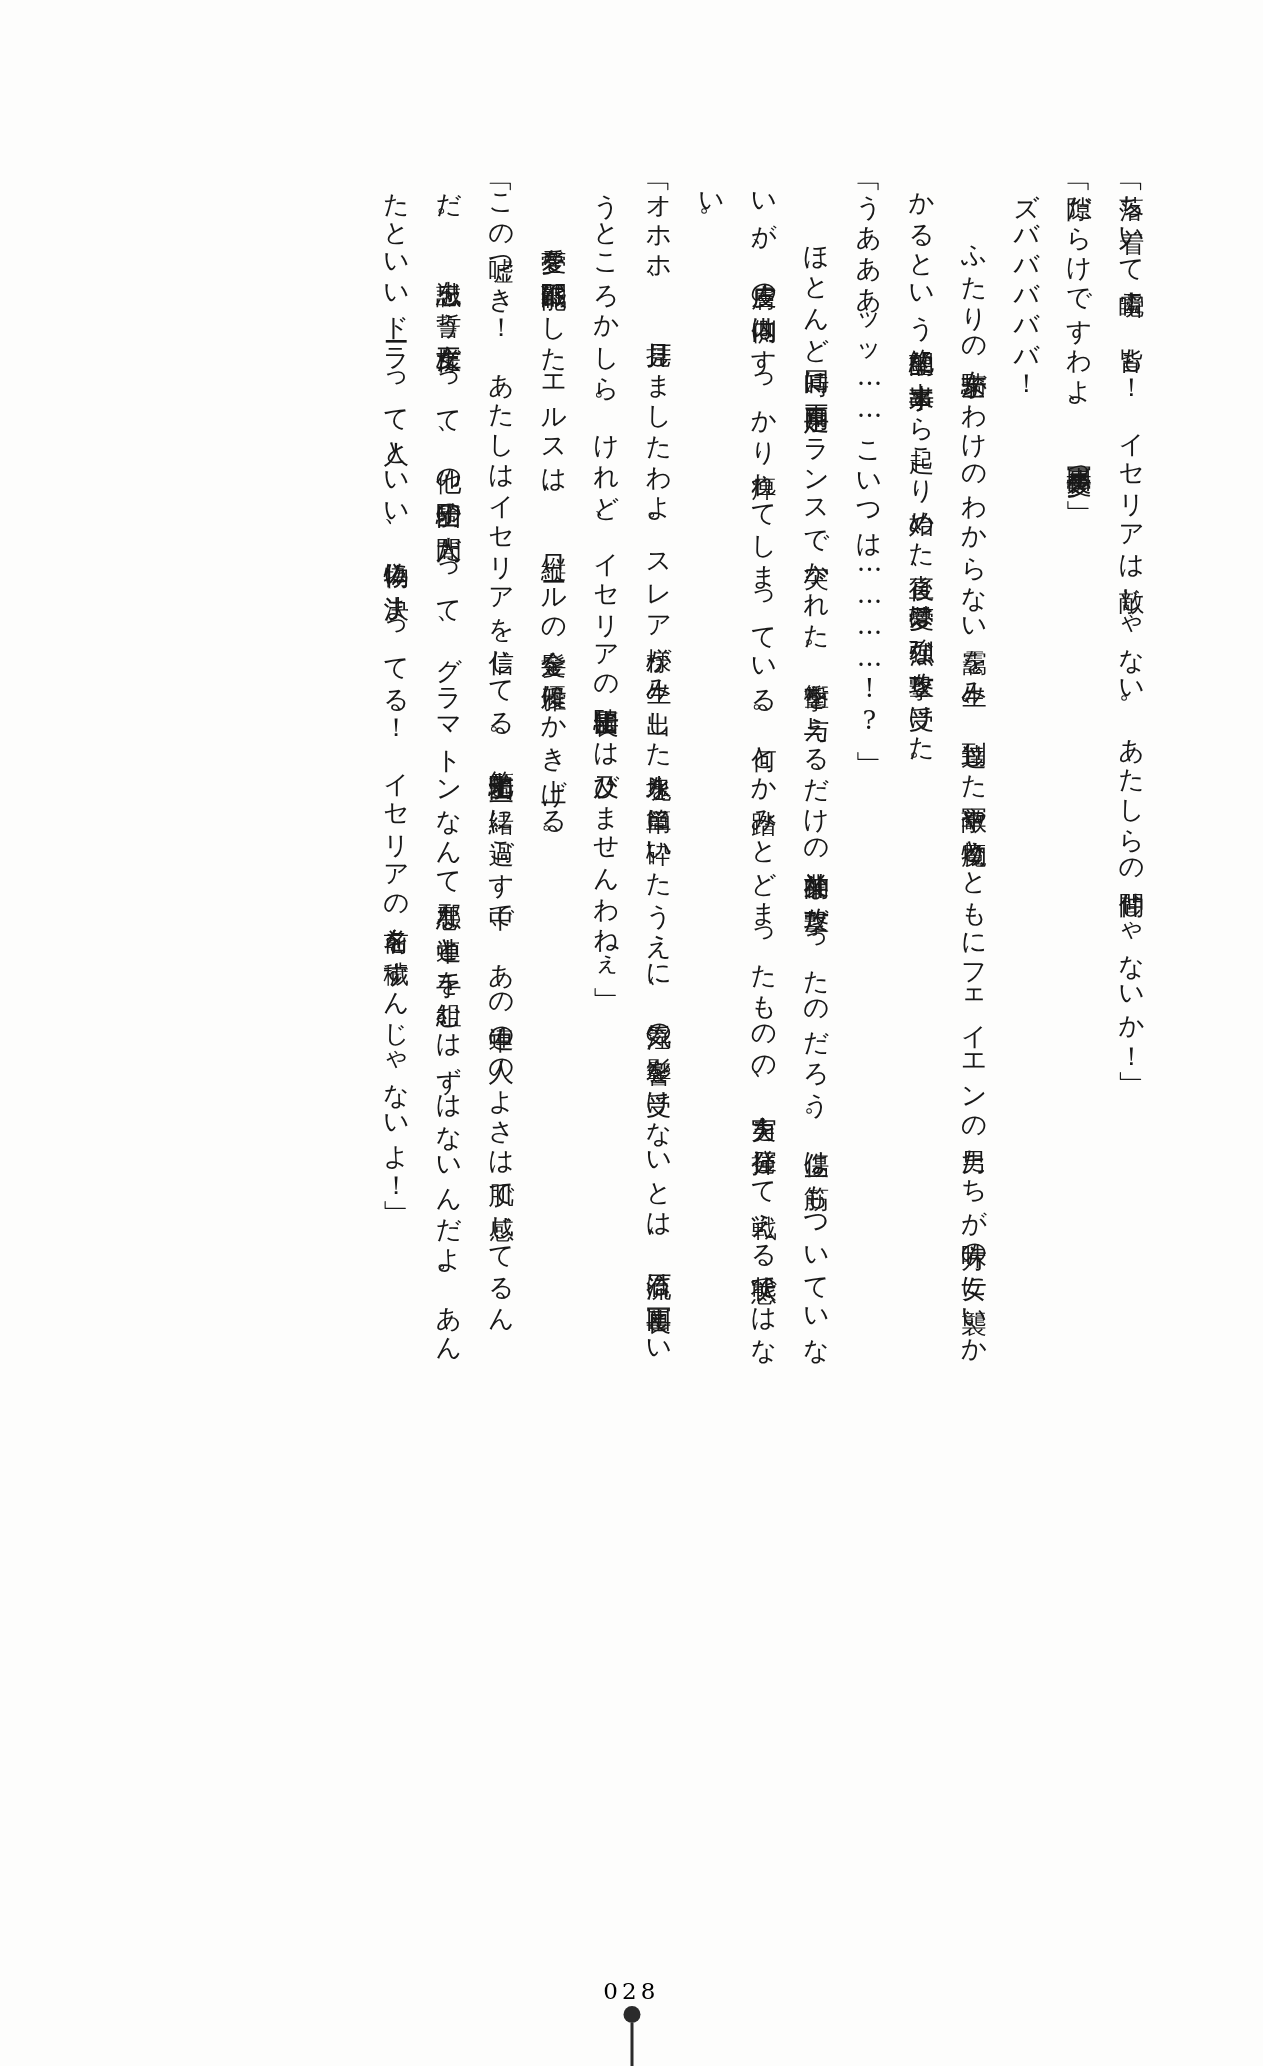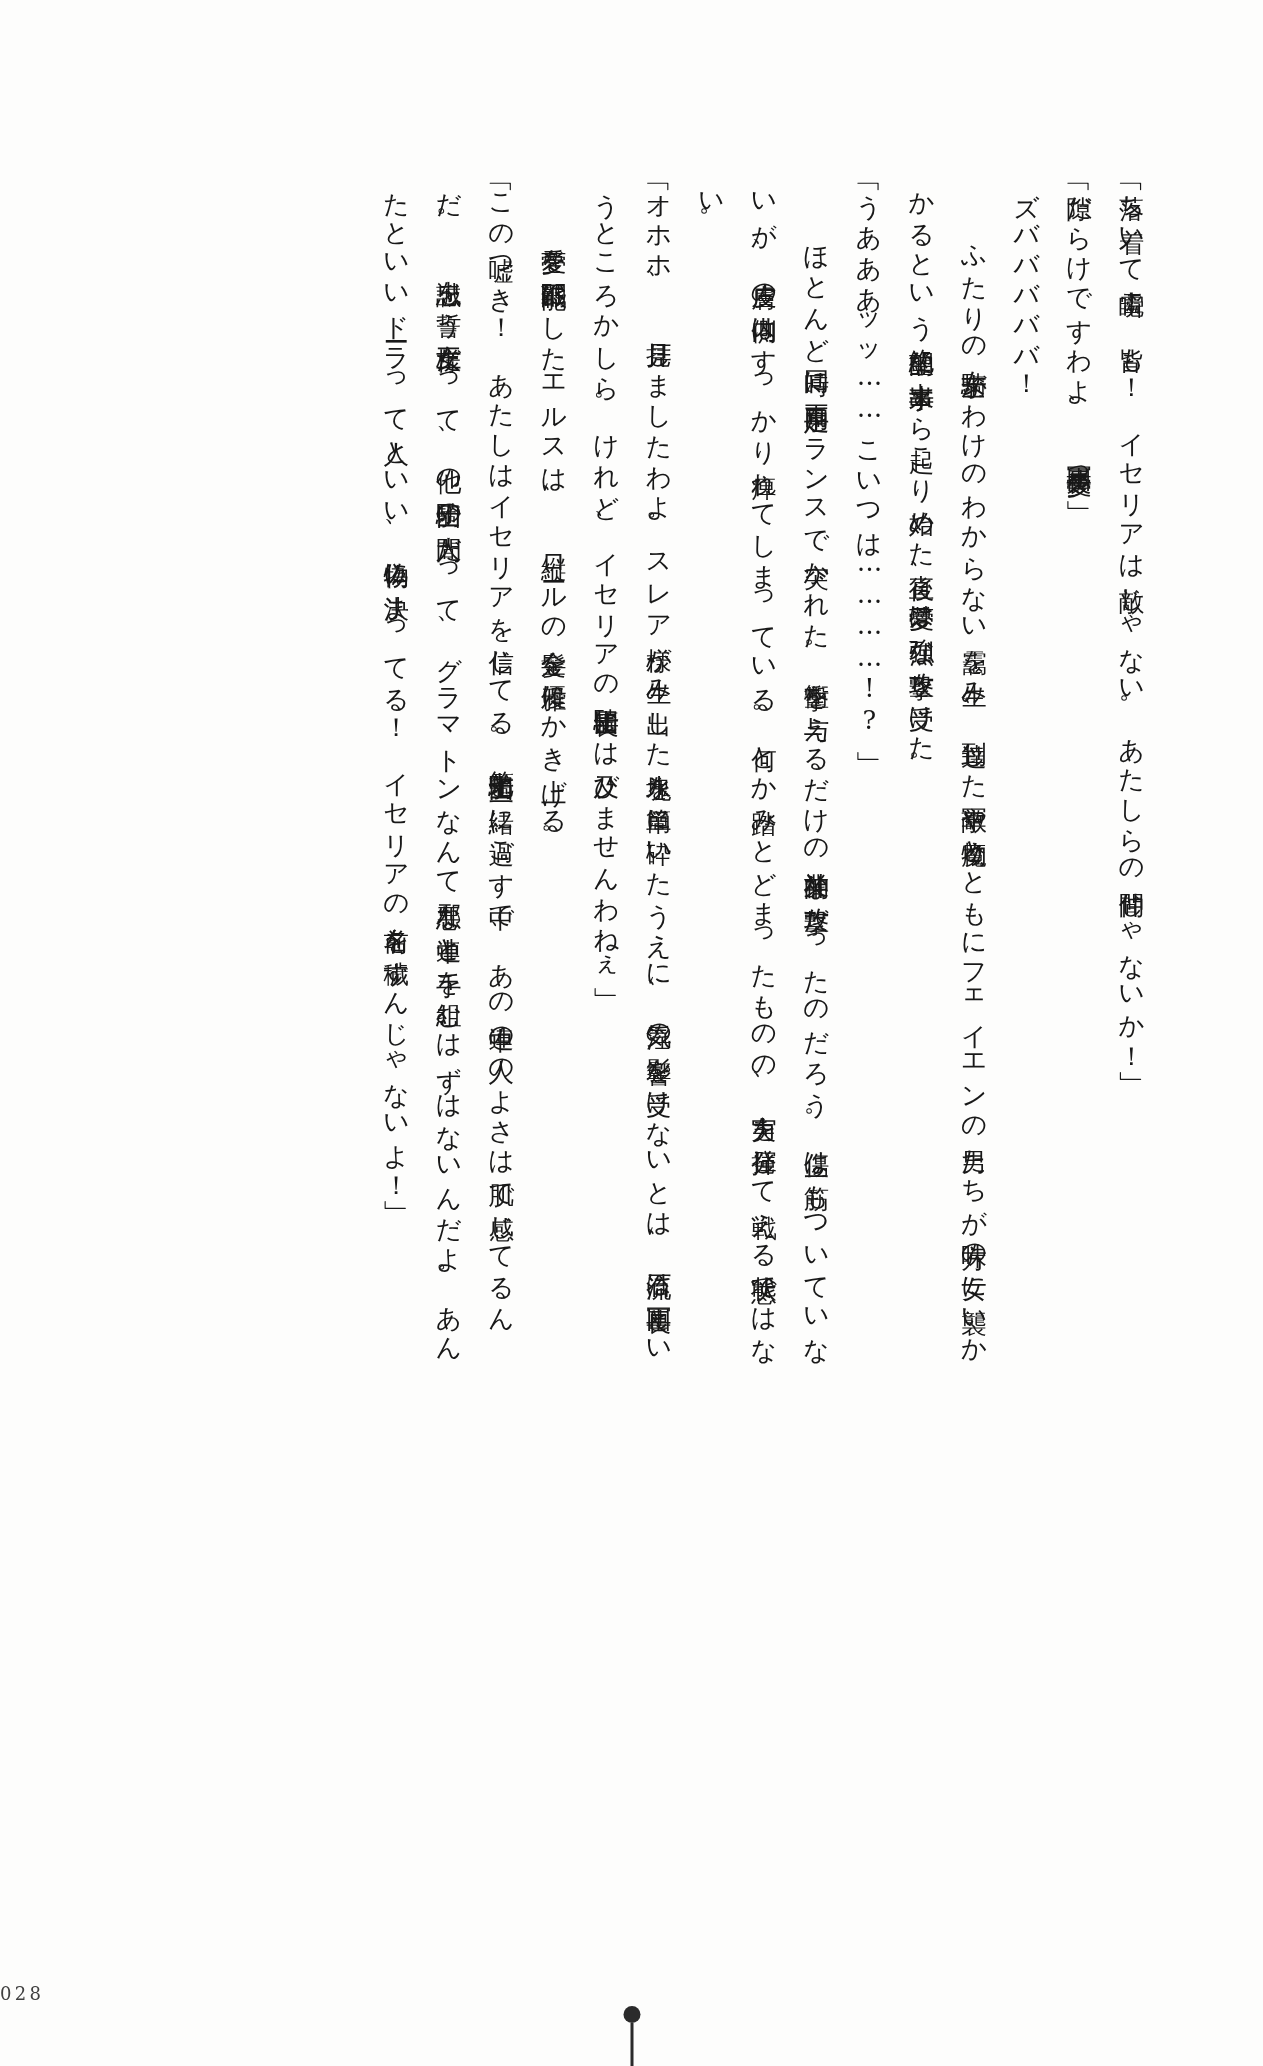--- a/index.html
+++ b/index.html
@@ -46,24 +46,24 @@
   }
   .text-block p.indent {
     text-indent: 1em;
   }
 
   .page-number {
     position: absolute;
     left: 0;
     right: 0;
     bottom: 62px;
-    text-align: left;
-    font-size: 18px;
+    text-align: center;
+    font-size: 23px;
     letter-spacing: 0.18em;
-    color: #404040;
+    color: #000000;
     font-family: "DejaVu Serif", "Liberation Serif", serif;
   }
 
   
   .spine-mark {
     position: absolute;
     left: 50%;
     bottom: 0;
     transform: translateX(-50%);
     width: 26px;

